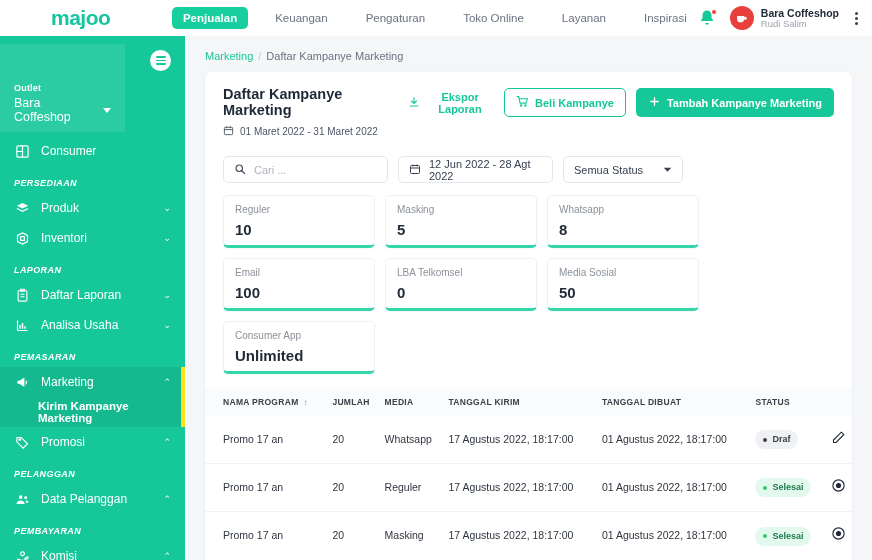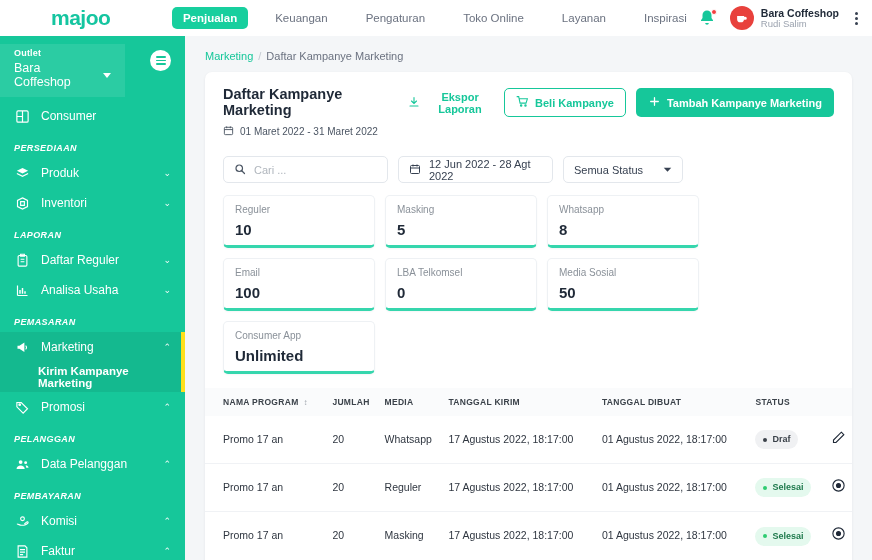--- a/index.html
+++ b/index.html
@@ -57,21 +57,21 @@
     position: absolute; top: 36px; left: 0; width: 185px; height: 524px;
     background: #16c79a;
     overflow: hidden;
     z-index: 20;
   }
   .outlet-box {
     margin: 8px 0 4px 0; padding: 4px 14px 8px 14px;
     background: rgba(255,255,255,0.09);
     width: 125px;
   }
-  .outlet-label { font-size: 9px; font-weight: 700; color: #ffffff; letter-spacing: 0.2px; }
+  .outlet-label { font-size: 9px; font-weight: 700; color: #ffffff; letter-spacing: 0.2px; margin-top: 35px; }
   .outlet-name { font-size: 12.5px; color: #ffffff; margin-top: 3px; display: flex; align-items: center; gap: 6px; cursor: pointer; }
   .caret-dn { width: 0; height: 0; border-left: 4.5px solid transparent; border-right: 4.5px solid transparent; border-top: 5px solid #fff; }
 
   .hamburger {
     position: absolute; top: 14px; right: 14px;
     width: 21px; height: 21px; border-radius: 50%;
     background: #ffffff; display: flex; flex-direction: column;
     align-items: center; justify-content: center; gap: 2px; cursor: pointer;
   }
   .hamburger i { display: block; width: 10px; height: 1.6px; background: #16c79a; border-radius: 1px; }
@@ -274,21 +274,21 @@
         <span class="chev">⌄</span>
       </div>
       <div class="nav-section">LAPORAN</div>
       <div class="nav-item">
         <span class="nicon">
           <svg width="15" height="15" viewBox="0 0 24 24" fill="none" stroke="#fff" stroke-width="1.8">
             <rect x="5" y="4" width="14" height="17" rx="2"></rect>
             <path d="M9 2h6v3H9zM9 10h6M9 14h6"></path>
           </svg>
         </span>
-        <span>Daftar Reguler</span>
+        <span>Daftar Laporan</span>
         <span class="chev">⌄</span>
       </div>
       <div class="nav-item">
         <span class="nicon">
           <svg width="15" height="15" viewBox="0 0 24 24" fill="none" stroke="#fff" stroke-width="1.9">
             <path d="M4 20V4M4 20h16"></path>
             <path d="M8 17v-6M12 17v-9M16 17v-4" stroke-width="2.3"></path>
           </svg>
         </span>
         <span>Analisa Usaha</span>

